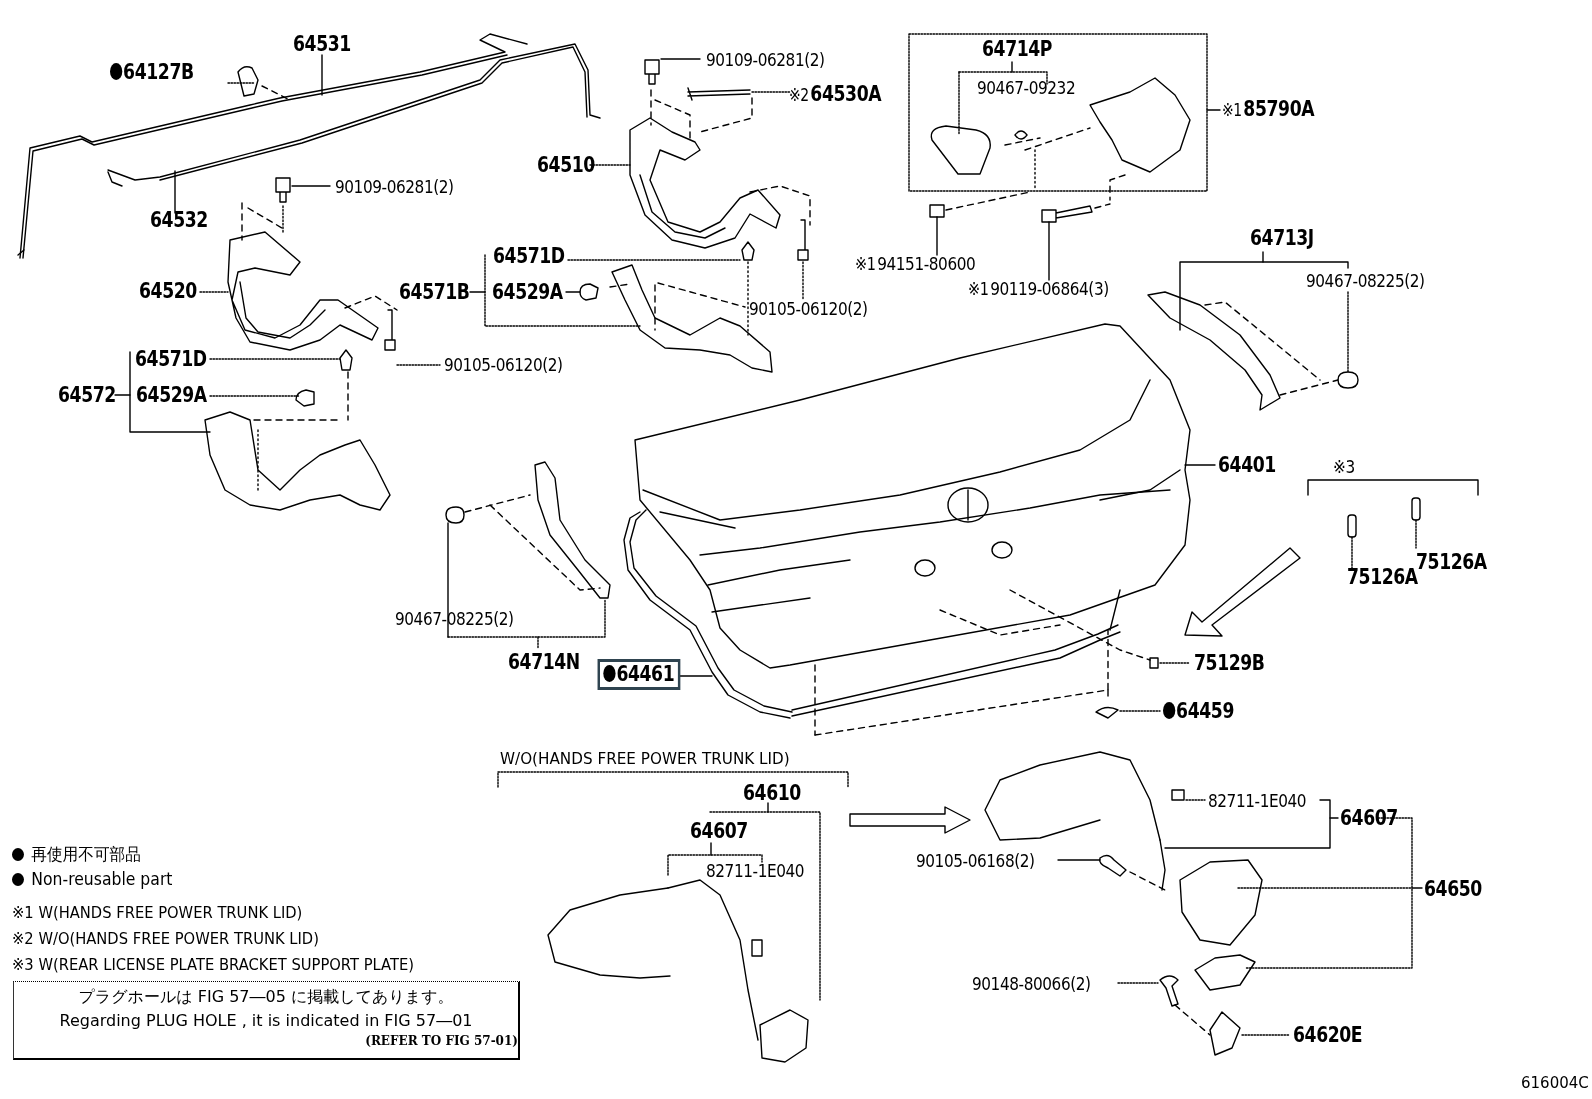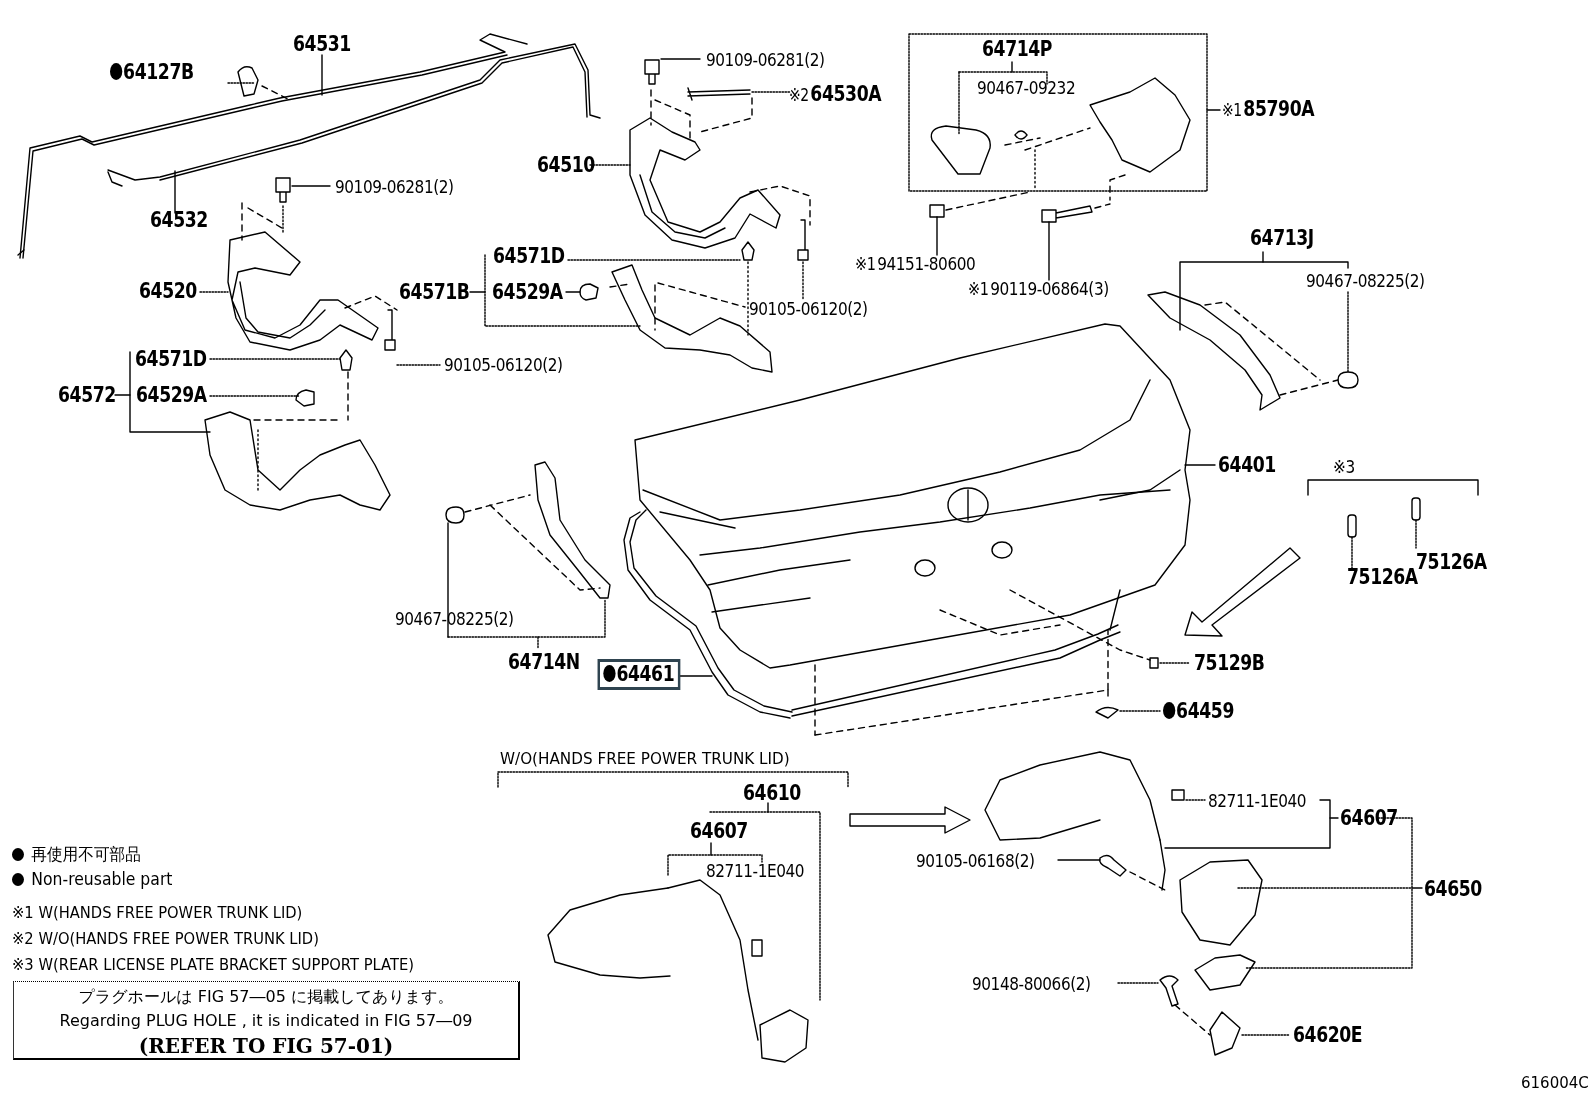--- a/index.html
+++ b/index.html
@@ -10,21 +10,21 @@
   .lbl .dot { display: inline-block; width: 15px; height: 17px; border-radius: 50%; background: #000; margin-right: 1px; vertical-align: -1px; }
   .lbl .note { font-weight: normal; font-size: 17px; margin-right: 2px; }
   .hl { outline: 3px solid #2f4450; padding: 2px 4px; background: #fff; }
   .legend { position: absolute; left: 12px; font-family: "DejaVu Sans", sans-serif; font-size: 16px; line-height: 1; white-space: nowrap; transform: scaleX(0.92); transform-origin: left top; }
   .legend.big { font-size: 17px; }
   .legend .bdot { display: inline-block; width: 13px; height: 13px; border-radius: 50%; background: #000; margin-right: 8px; vertical-align: -1px; }
   .refbox { position: absolute; left: 13px; top: 981px; width: 504px; height: 76px; border: 1px dotted #000; border-left: 1.5px solid #333; border-right: 2px solid #000; border-bottom: 2px solid #000; }
   .refbox .row { position: absolute; left: 0; right: 0; text-align: center; font-family: "DejaVu Sans", sans-serif; font-size: 16px; white-space: nowrap; }
   .refbox .r1 { top: 5px; }
   .refbox .r2 { top: 29px; }
-  .refbox .r3 { top: 52px; font-family: "DejaVu Serif", serif; font-weight: bold; font-size: 20px; }
+  .refbox .r3 { top: 52px; font-family: "DejaVu Serif", serif; font-weight: bold; font-size: 12px; text-align: right; }
   .group-title { position: absolute; left: 500px; top: 749px; font-family: "DejaVu Sans", sans-serif; font-size: 16px; white-space: nowrap; transform: scaleX(0.95); transform-origin: left top; }
   .figcode { position: absolute; left: 1497px; top: 1074px; font-family: "DejaVu Sans", sans-serif; font-size: 15px; margin-left: 24px; }
 </style>
 </head>
 <body>
 
 <svg id="diagram" viewBox="0 0 1592 1099" xmlns="http://www.w3.org/2000/svg" fill="none" stroke="#000" stroke-width="1.4" stroke-linejoin="round" stroke-linecap="round">
 
   <g>
     <path d="M20 258 L30 148 L80 136 L92 142 L250 105 L280 98 L420 72 L505 52 L480 40 L490 34 L527 44"></path>
@@ -262,17 +262,17 @@
 <div class="group-title">W/O(HANDS FREE POWER TRUNK LID)</div>
 
 <div class="legend big" style="top:846px"><span class="bdot"></span><span>再使用不可部品</span></div>
 <div class="legend big" style="top:871px"><span class="bdot"></span><span>Non-reusable part</span></div>
 <div class="legend" style="top:905px">※1 W(HANDS FREE POWER TRUNK LID)</div>
 <div class="legend" style="top:931px">※2 W/O(HANDS FREE POWER TRUNK LID)</div>
 <div class="legend" style="top:957px">※3 W(REAR LICENSE PLATE BRACKET SUPPORT PLATE)</div>
 
 <div class="refbox">
   <div class="row r1">プラグホールは FIG  57―05 に掲載してあります。</div>
-  <div class="row r2">Regarding  PLUG  HOLE , it is indicated in FIG  57―09</div>
+  <div class="row r2">Regarding  PLUG  HOLE , it is indicated in FIG  57―01</div>
   <div class="row r3">(REFER TO FIG 57-01)</div>
 </div>
 
 <div class="figcode">616004C</div>
 
 </body></html>

